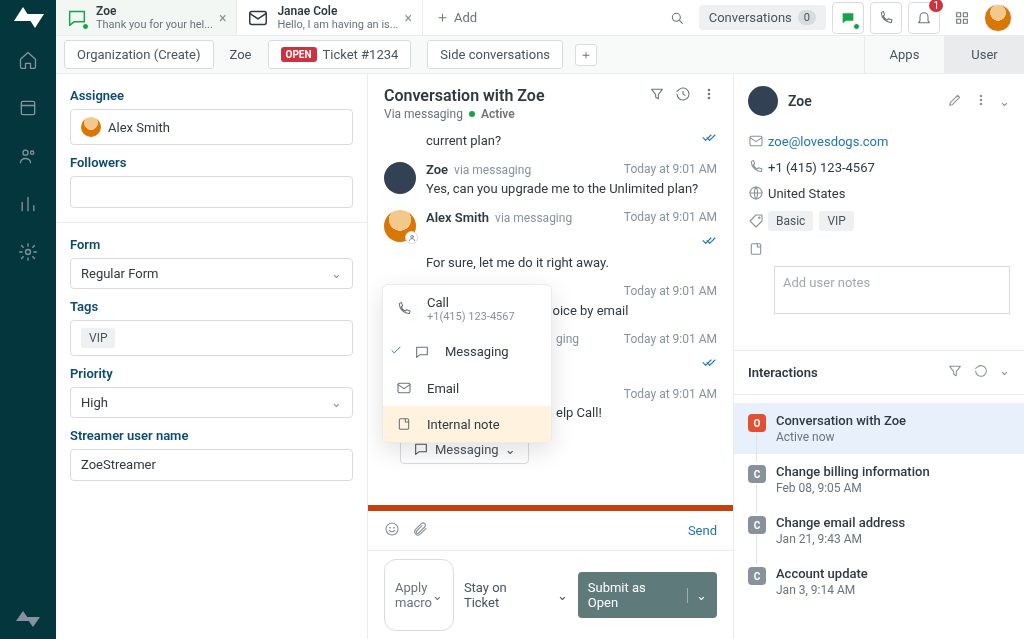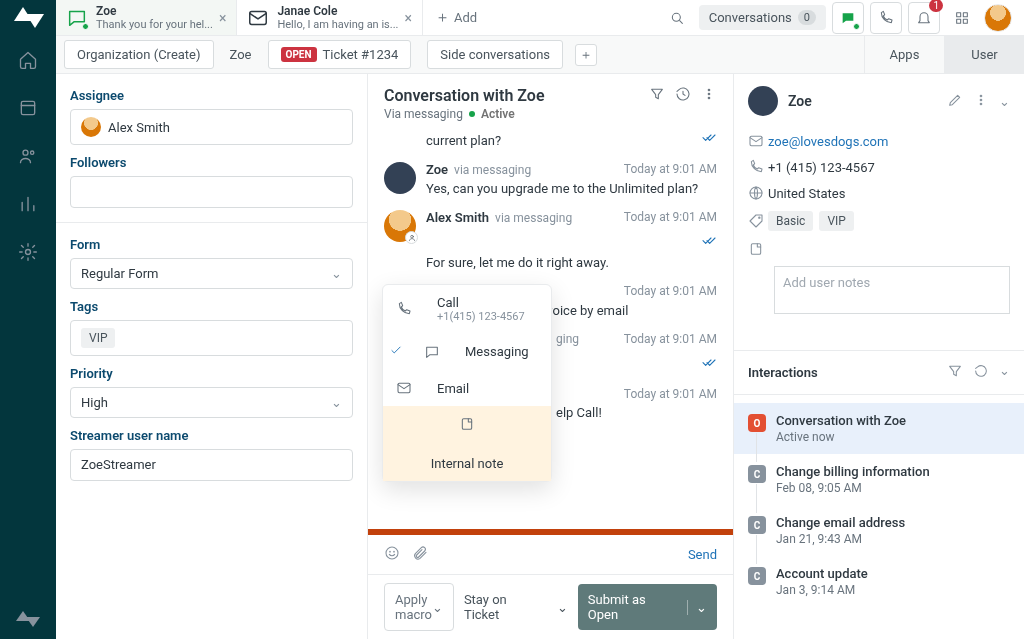--- a/index.html
+++ b/index.html
@@ -87,33 +87,33 @@
   .msg-name{font-weight:600;font-size:13px;}
   .msg-via{color:#87929d;font-size:12px;}
   .msg-time{color:#87929d;font-size:12px;}
   .msg-text{margin-top:4px;font-size:13px;color:#2f3941;}
   .row-top{display:flex;justify-content:space-between;align-items:flex-start;}
   .msg-rcol{display:flex;flex-direction:column;align-items:flex-end;gap:8px;}
   .dblchk{color:#1f73b7;}
   
   .chan-wrap{position:relative;}
   .menu{ position:absolute; left:-2px; top:-150px; width:170px; background:#fff; border:1px solid #e9ebed; border-radius:6px; box-shadow:0 8px 24px rgba(0,0,0,0.12); z-index:20;}
-  .menu-item{display:flex;align-items:center;gap:24px;padding:10px 12px;cursor:pointer;font-size:13px;color:#2f3941;}
+  .menu-item{display:flex;align-items:center;gap:14px;padding:10px 12px;cursor:pointer;font-size:13px;color:#2f3941;}
   .menu-item .sub{font-size:11px;color:#87929d;display:block;}
   .menu-item .mi-icon{width:18px;display:flex;justify-content:center;color:#68737d;}
   .menu-item.sel{background:#fff;}
-  .menu-item.hover{background:#fff3e0;flex-direction:column;}
+  .menu-item.hover{background:#fff3e0;}
 
   
   .composer-bar{display:flex;align-items:center;gap:6px;padding:6px 12px;border:1px solid #d8dcde;border-radius:4px;margin:0 16px;background:#fff;color:#49545c;font-size:13px;cursor:pointer;width:fit-content;margin-top:14px;}
   .composer-area{flex:0 0 auto; border-top:6px solid #c2410c; margin-top:auto;}
   .comp-row{display:flex;align-items:center;padding:10px 16px;gap:12px;color:#87929d;}
   .comp-row .send{margin-left:auto;color:#1f73b7;cursor:pointer;}
   .macro-row{display:flex;align-items:center;gap:10px;padding:8px 16px;border-top:1px solid #e9ebed;}
-  .macro-sel{flex:1;border:1px solid #d8dcde;border-radius:4px;padding:8px 10px;color:#68737d;display:flex;align-items:center;justify-content:space-between;background:#fff;cursor:pointer;}
+  .macro-sel{flex:1;border:1px solid #d8dcde;border-radius:12px;padding:20px 10px;color:#68737d;display:flex;align-items:center;justify-content:space-between;background:#fff;cursor:pointer;}
   .stay{display:flex;align-items:center;gap:12px;color:#49545c;cursor:pointer;font-size:13px;}
   .submit-btn{background:#5f7a7a;color:#fff;border-radius:4px;padding:8px 10px;display:flex;align-items:center;gap:8px;cursor:pointer;}
   .submit-btn .caret{border-left:1px solid rgba(255,255,255,.4);padding-left:8px;}
 
   
   .prof-head{display:flex;align-items:center;gap:10px;padding:12px 14px;}
   .prof-av{width:30px;height:30px;border-radius:50%;background:#334155;}
   .prof-name{font-weight:600;font-size:14px;flex:1;}
   .prof-actions{display:flex;align-items:center;gap:10px;color:#87929d;}
   .prof-list{padding:0 14px 12px;}

